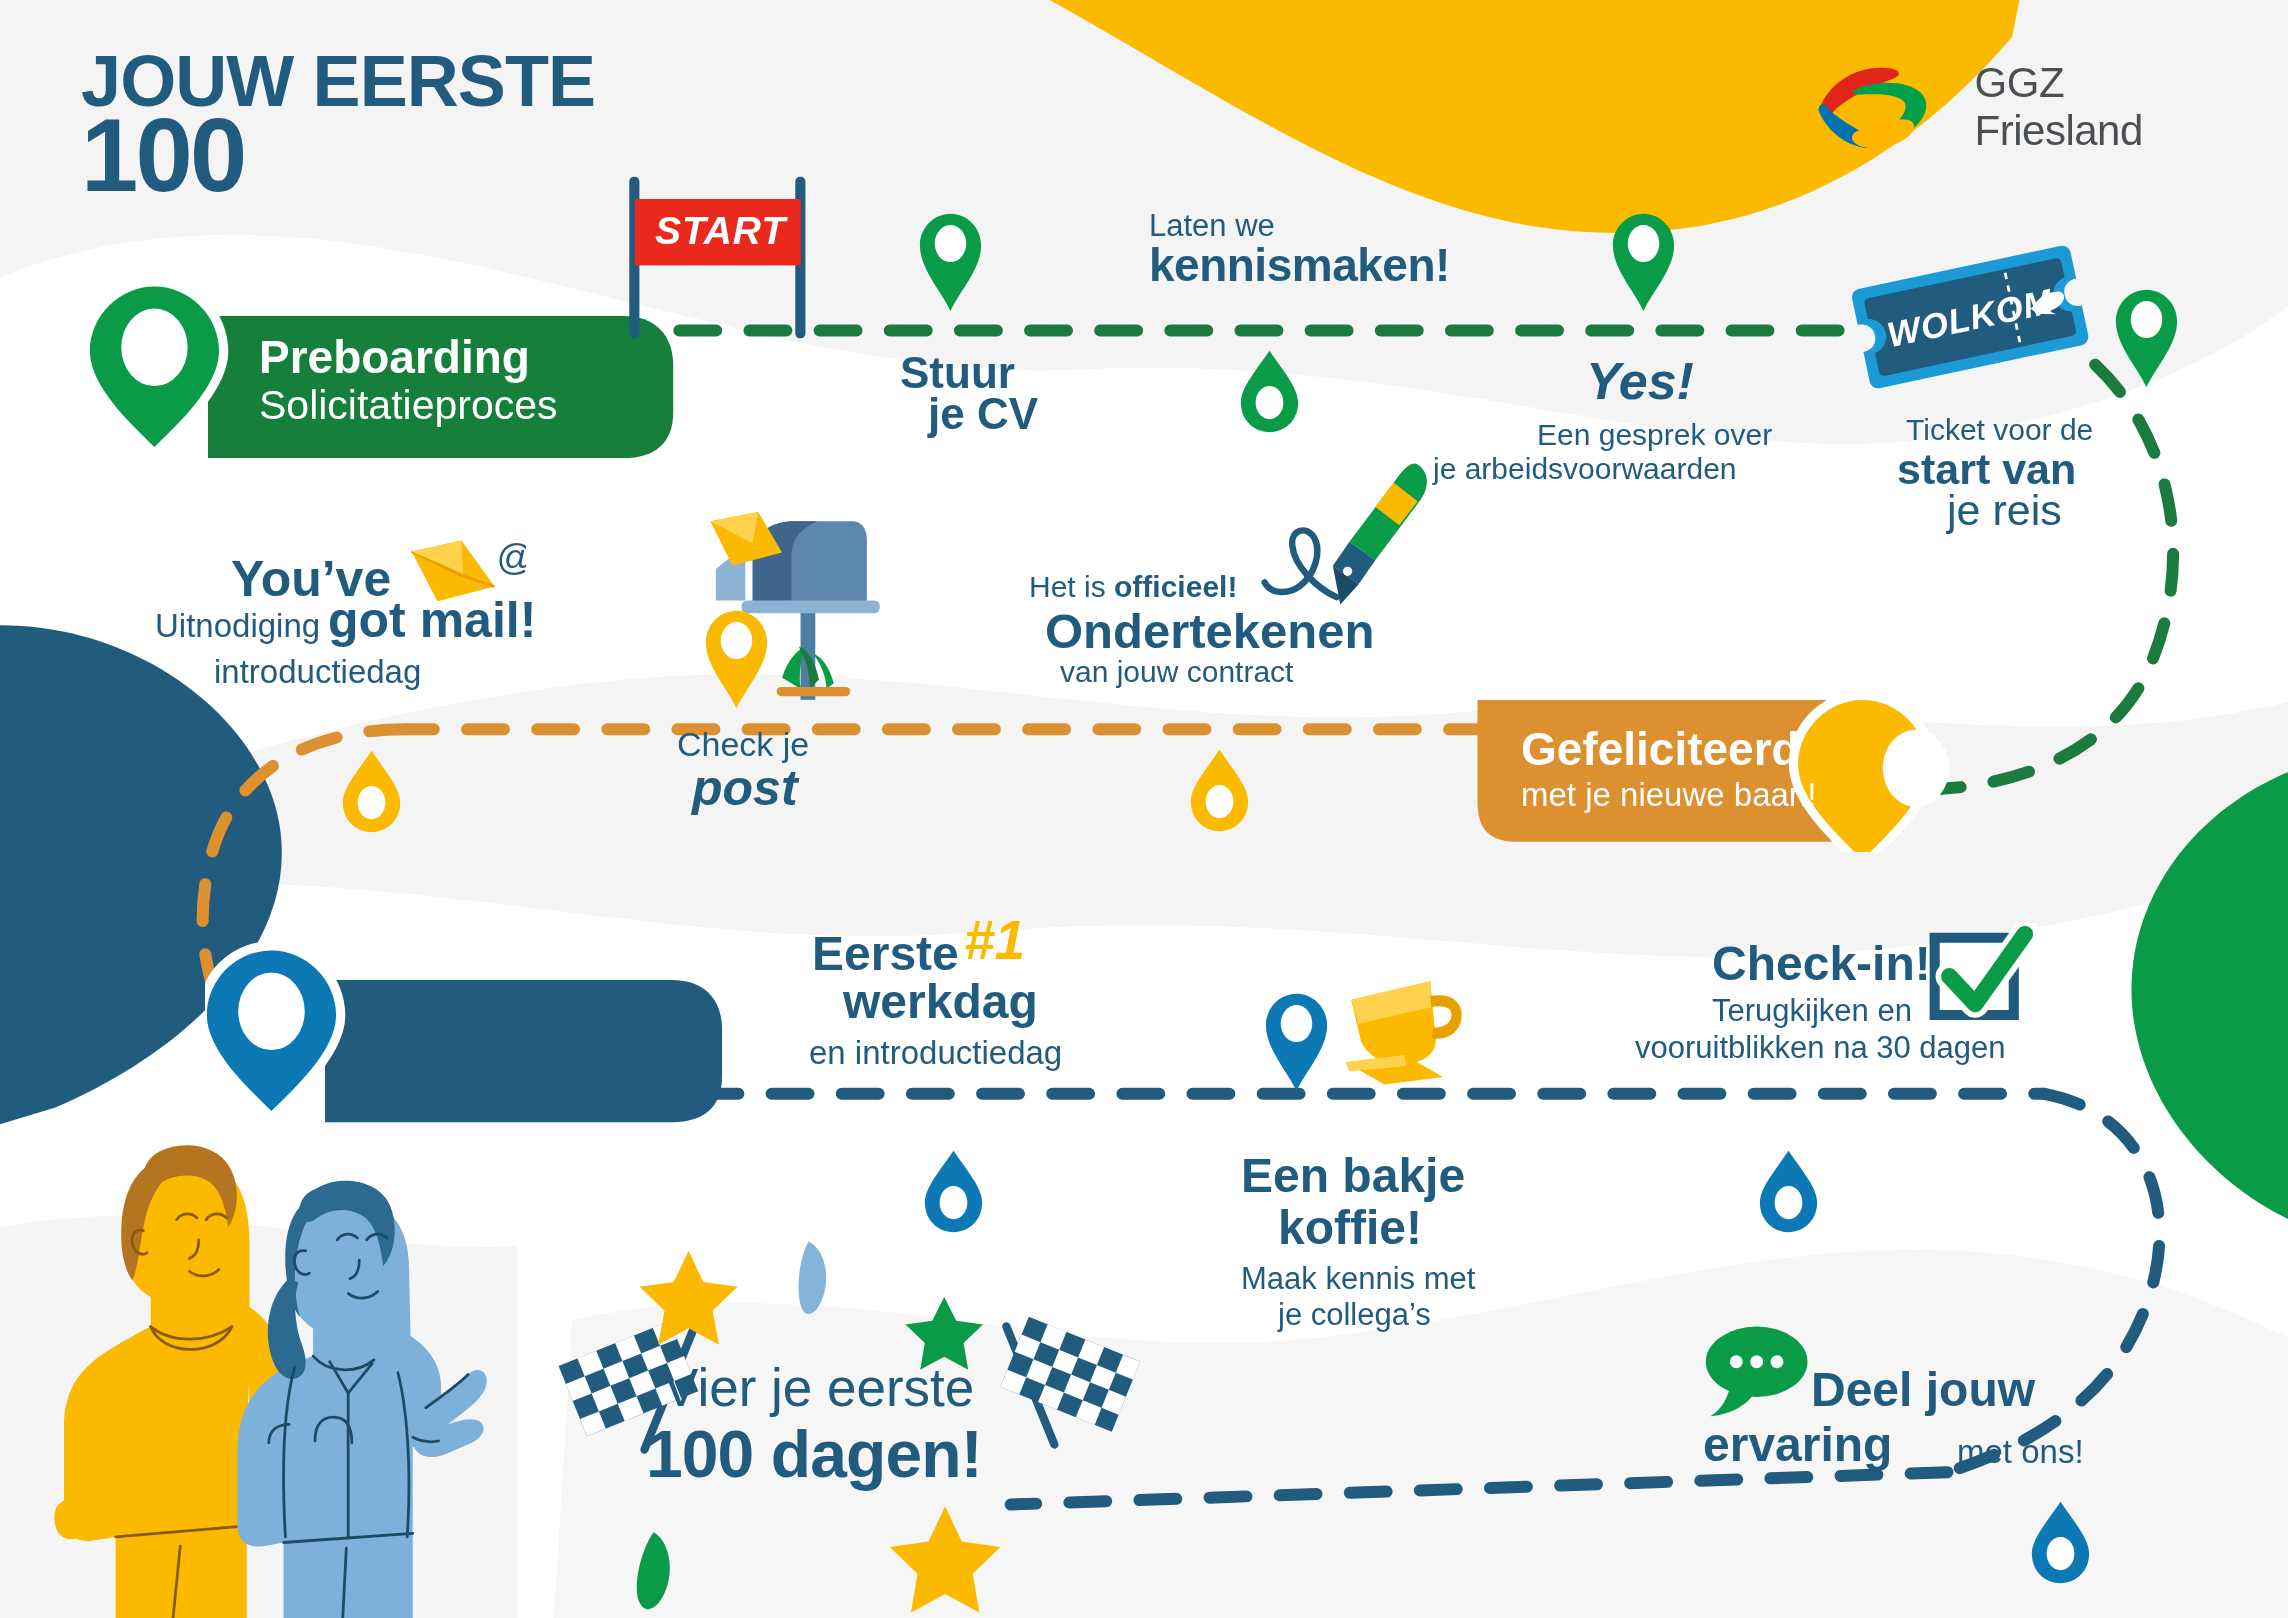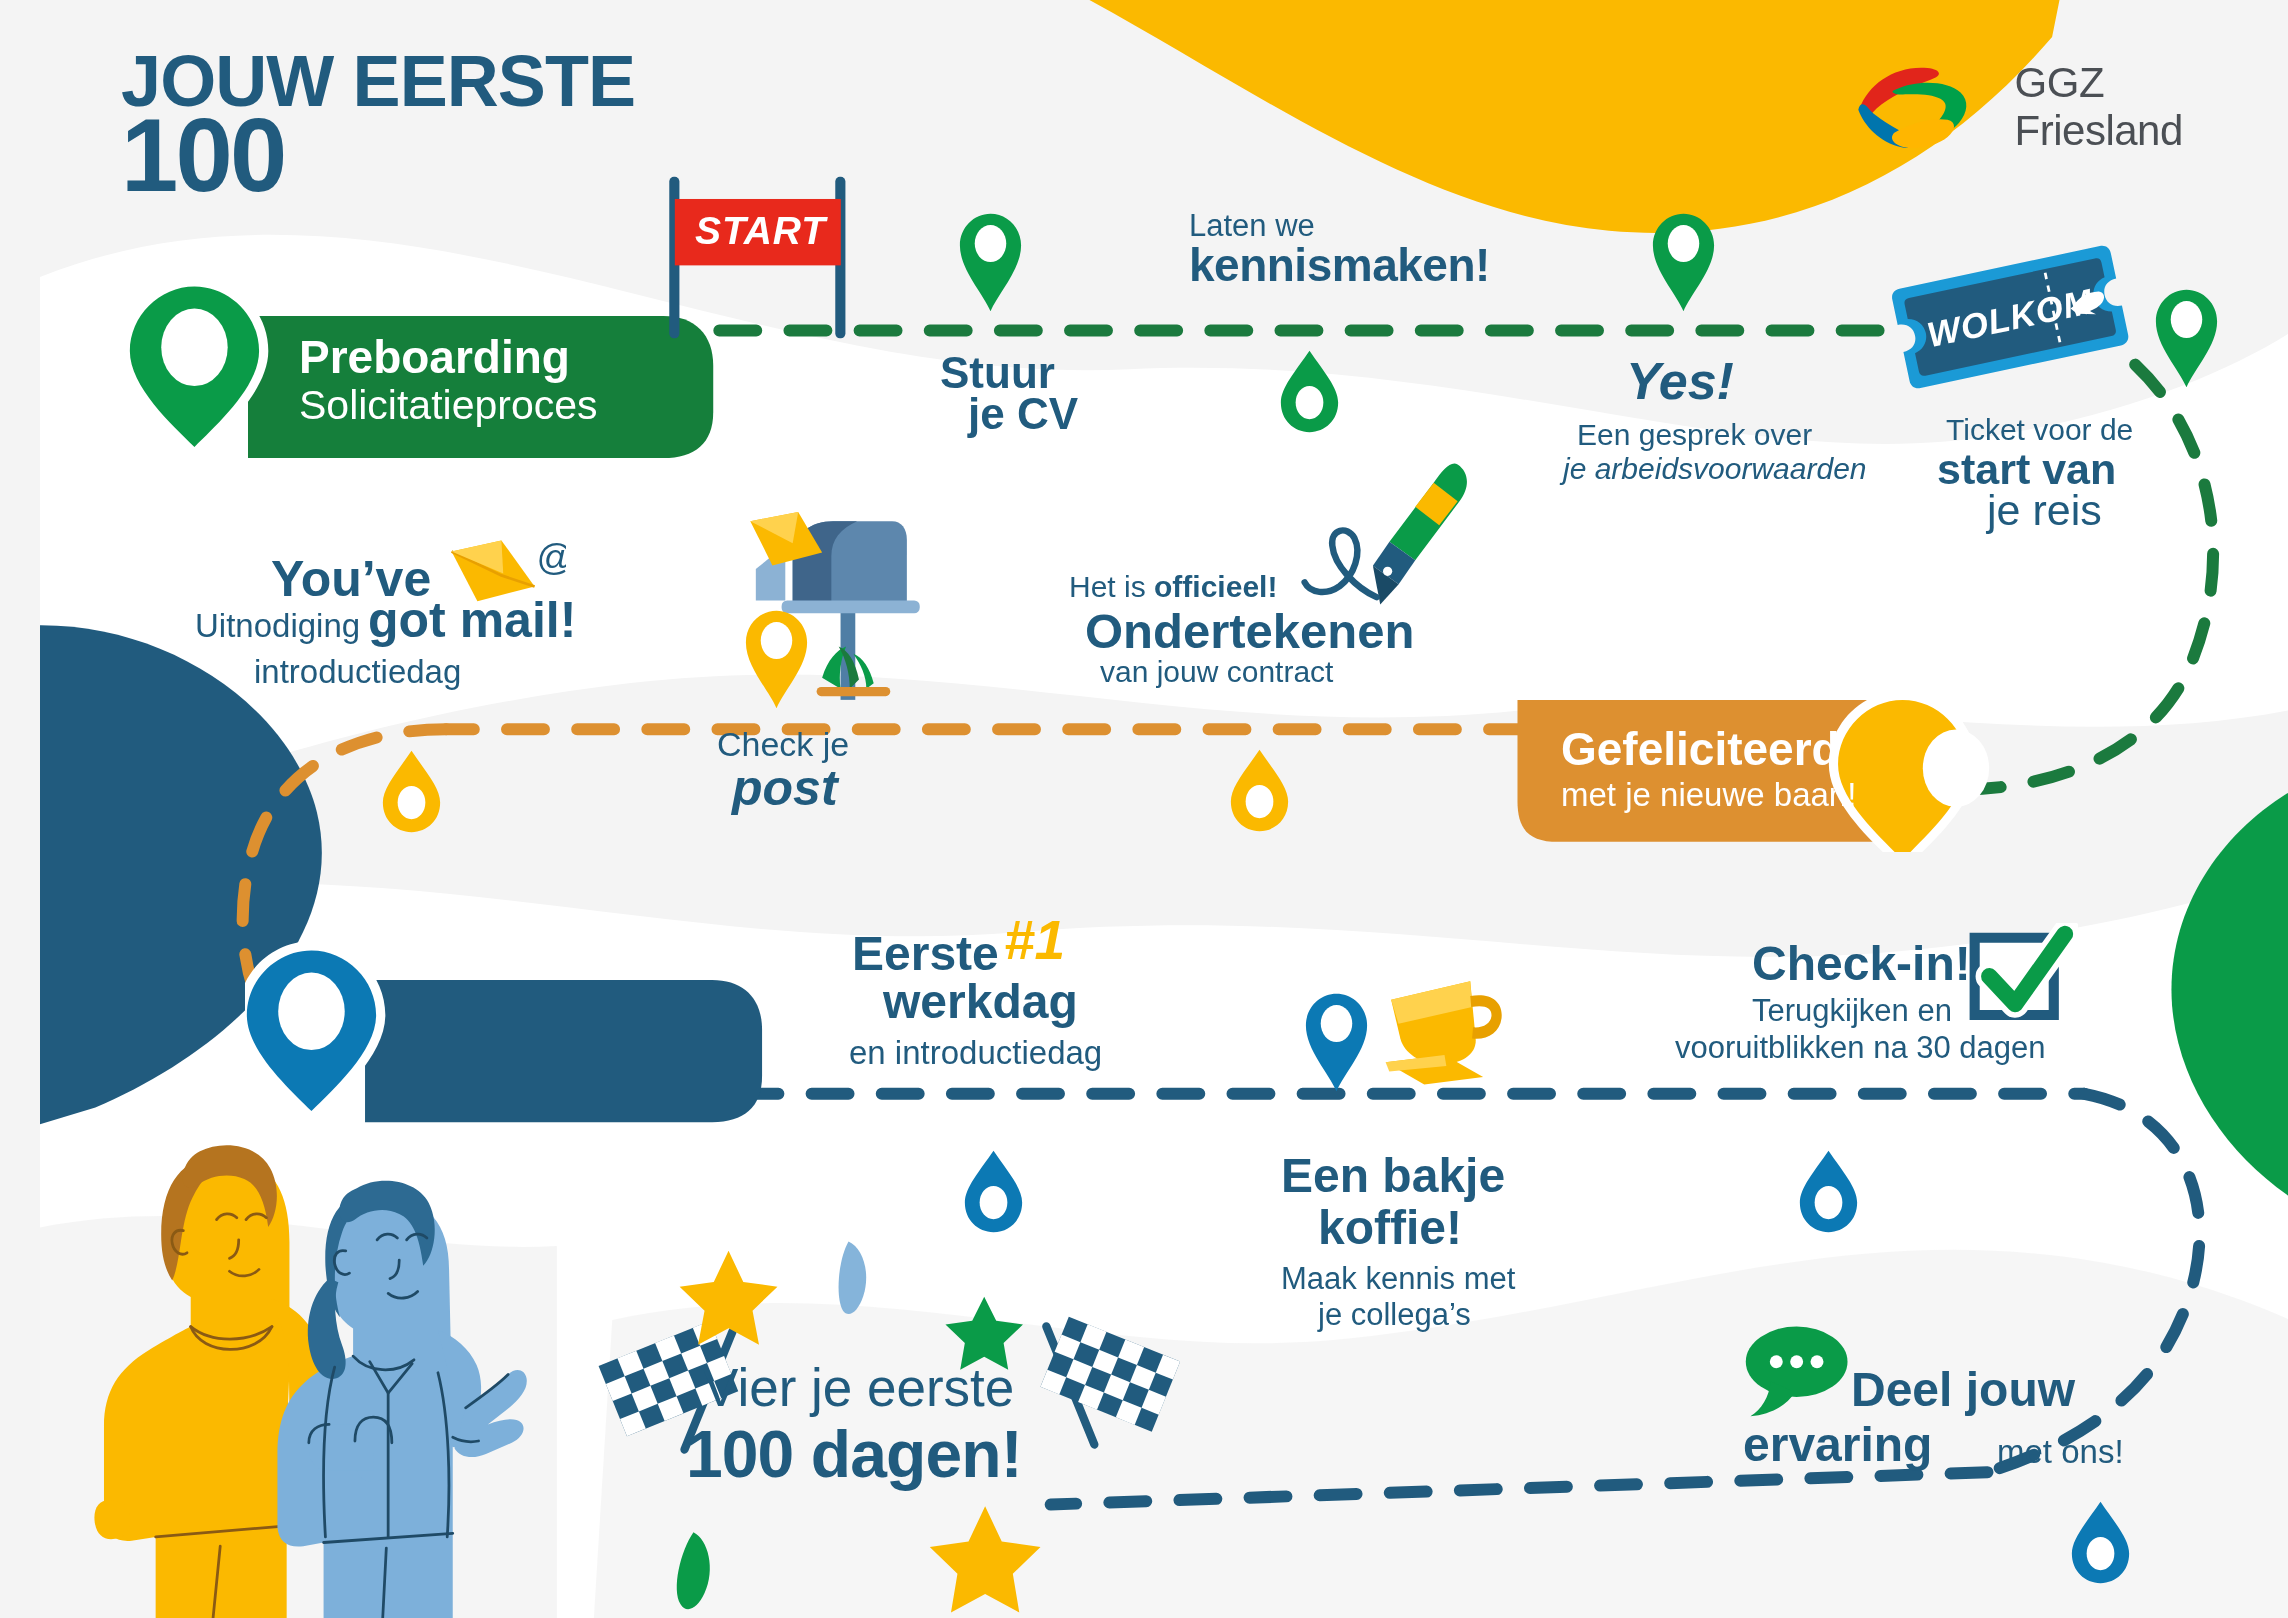--- a/index.html
+++ b/index.html
@@ -3,21 +3,21 @@
 <meta charset="utf-8">
 <style>
   * { margin:0; padding:0; box-sizing:border-box; }
   html,body { width:2289px; height:1619px; }
   body {
     font-family:"Liberation Sans", sans-serif;
     background:#f4f4f4;
     overflow:hidden;
     position:relative;
   }
-  #stage { position:absolute; inset:0; width:2069px; height:1619px;margin-left:40px; }
+  #stage { position:absolute; inset:0; width:2069px; height:1619px; }
   .lyr { position:absolute; inset:0; width:2289px; height:1619px; }
   .txt { position:absolute; color:#215b7e; line-height:1.02; white-space:nowrap; }
   .bold { font-weight:bold;text-align:center; }
 
   
   #title-wrap { position:absolute; left:81px; top:48px; }
   #t1 { font-size:72px; font-weight:bold; color:#215b7e; letter-spacing:-0.9px; line-height:0.92; }
   #t2row { display:flex; align-items:flex-end; line-height:0.9; }
   #t100 { font-size:103px; font-weight:bold; color:#215b7e; letter-spacing:-2.8px; line-height:0.82; }
   #t2col { margin-left:7.4px; padding-bottom:5.5px; }
@@ -114,21 +114,21 @@
     <path d="M33,2 C48,24 64,42 64,58 C64,77 50,90 33,90 C16,90 2,77 2,58 C2,42 18,24 33,2 Z" fill="#0a9b48"></path>
     <ellipse cx="33" cy="58" rx="15" ry="18" fill="#ffffff"></ellipse>
   </svg>
 
   <svg style="position:absolute;left:1611px;top:212px" width="65" height="102" viewBox="0 0 70 110">
     <path d="M35,2 C53,2 68,17 68,36 C68,62 43,88 35,107 C27,88 2,62 2,36 C2,17 17,2 35,2 Z" fill="#0a9b48"></path>
     <ellipse cx="35" cy="34" rx="17" ry="20" fill="#ffffff"></ellipse>
   </svg>
   <div class="txt" style="left:1586px;top:355px;font-size:52px;font-weight:bold;font-style:italic;">Yes!</div>
   <div class="txt" style="left:1537px;top:420px;font-size:30px;">Een gesprek over</div>
-  <div class="txt" style="left:1523px;top:454px;font-size:30px;font-style:italic;">je arbeidsvoorwaarden</div>
+  <div class="txt" style="left:1433px;top:454px;font-size:30px;">je arbeidsvoorwaarden</div>
 
   <div style="position:absolute;left:1855px;top:257px;transform:rotate(-12deg);">
     <svg width="231" height="120" viewBox="0 0 250 130">
       <path d="M14,10 H236 C242,10 246,14 246,20 V48 C236,48 230,54 230,63 C230,72 236,78 246,78 V110 C246,116 242,120 236,120 H14 C8,120 4,116 4,110 V78 C14,78 20,72 20,63 C20,54 14,48 4,48 V20 C4,14 8,10 14,10 Z" fill="#1b9ad6"></path>
       <path d="M22,22 H228 C232,22 234,24 234,28 V44 C224,46 218,54 218,63 C218,72 224,80 234,82 V102 C234,106 232,108 228,108 H22 C18,108 16,106 16,102 V82 C26,80 32,72 32,63 C32,54 26,46 16,44 V28 C16,24 18,22 22,22 Z" fill="#215b7e"></path>
       <line x1="172" y1="26" x2="172" y2="104" stroke="#ffffff" stroke-width="3" stroke-dasharray="7 7"></line>
     </svg>
     <div style="position:absolute;left:31px;top:41px;font-size:35px;font-weight:bold;font-style:italic;color:#fff;letter-spacing:0.9px;">WOLKOM</div>
     <svg style="position:absolute;left:174px;top:46px" width="41" height="31" viewBox="0 0 44 34">
       <path d="M6,18 C12,10 24,6 36,8 C40,9 42,13 40,17 C38,22 30,26 22,27 L28,32 L8,27 L2,20 Z" fill="#ffffff"></path>

